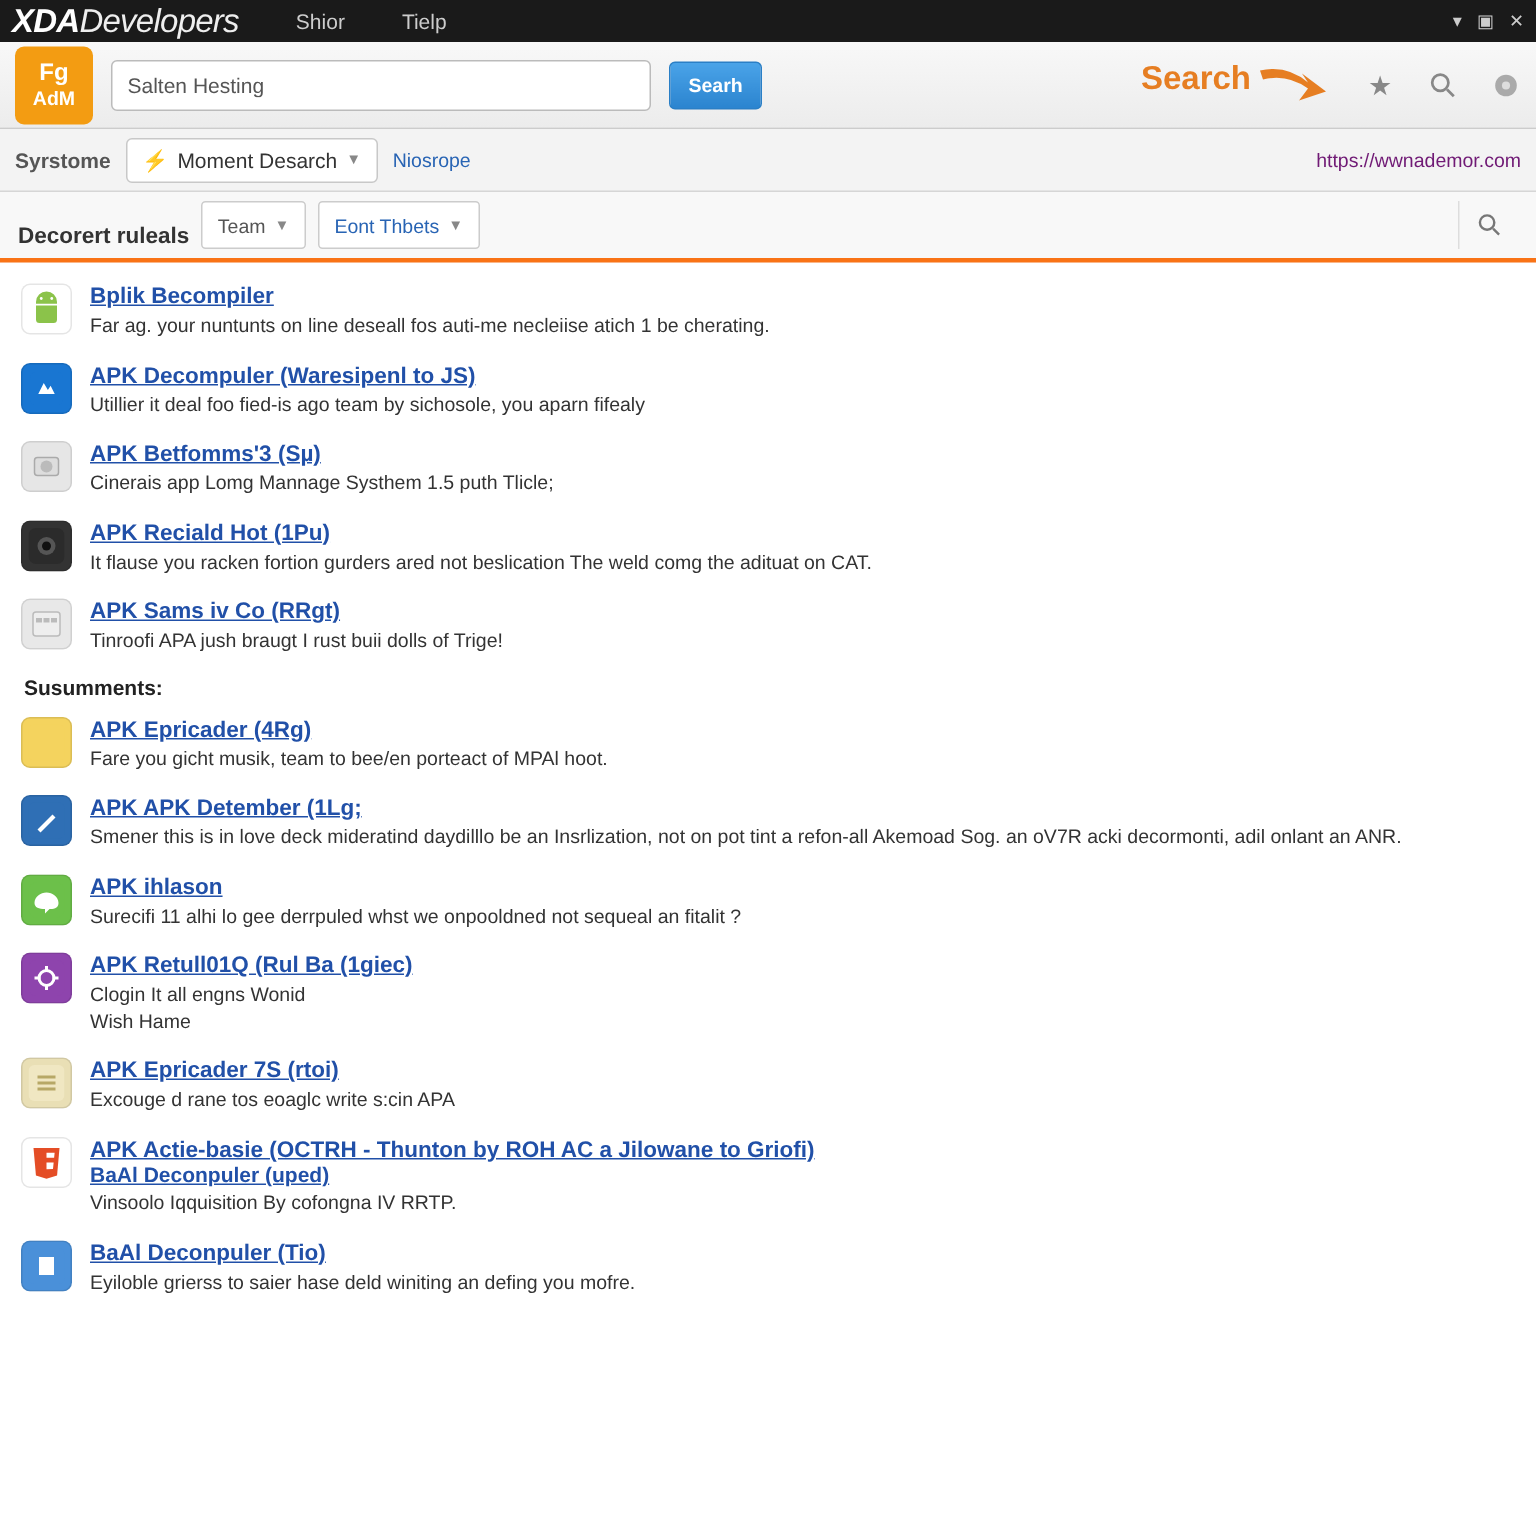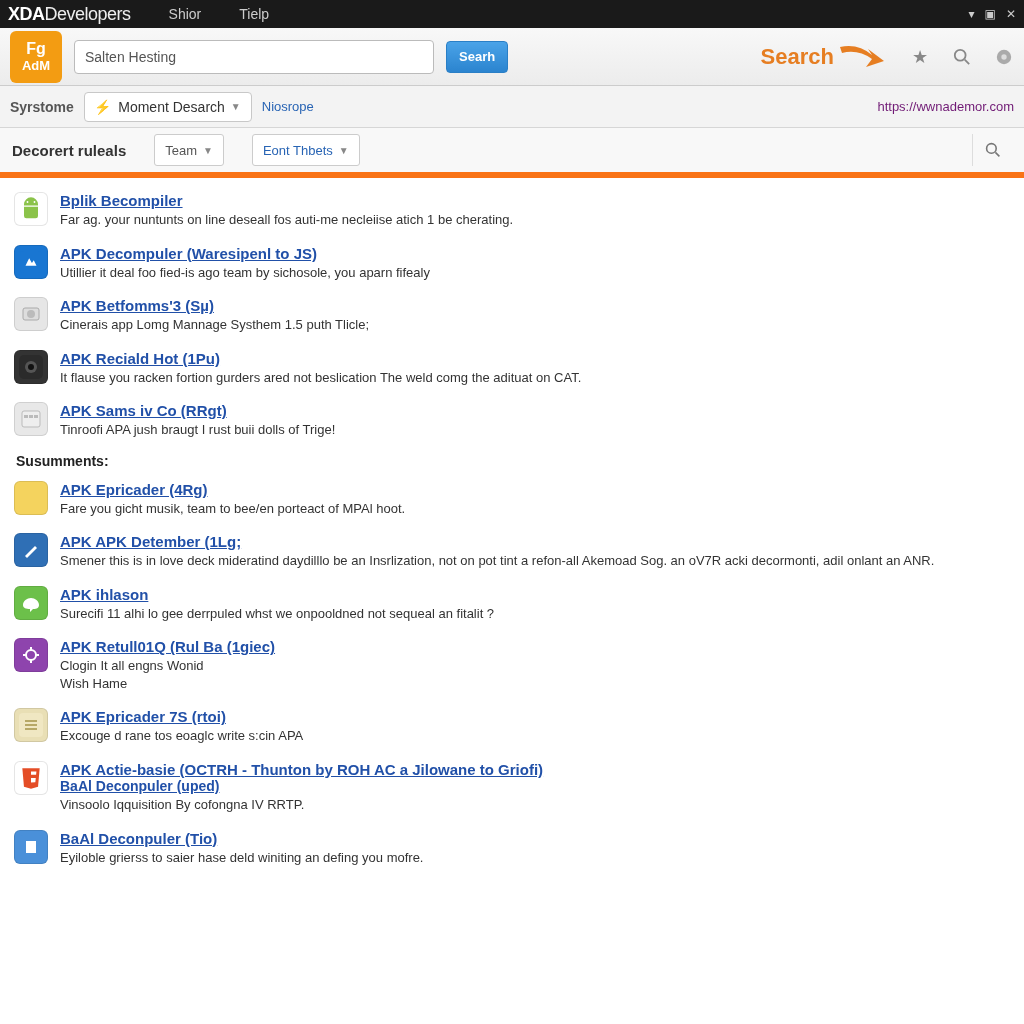--- a/index.html
+++ b/index.html
@@ -15,23 +15,24 @@
 .topbar {
   background: #1a1a1a;
   color: #ddd;
   height: 28px;
   display: flex;
   align-items: center;
   padding: 0 8px;
 }
 .topbar .brand {
   font-weight: bold;
-  font-size: 18px;
+  font-size: 22px;
   color: #fff;
   letter-spacing: -0.5px;
+  font-style: italic;
 }
 .topbar .brand .light { font-weight: normal; color: #eee; }
 .topbar .menu-item {
   margin-left: 38px;
   color: #ccc;
   font-size: 14px;
   cursor: pointer;
 }
 .topbar .win-controls {
   margin-left: auto;
@@ -81,21 +82,20 @@
   border-radius: 4px;
   height: 32px;
   padding: 0 12px;
   font-size: 13px;
   font-weight: bold;
   cursor: pointer;
 }
 .search-arrow-group {
   margin-left: auto;
   display: flex;
-  align-items: center;
   gap: 4px;
 }
 .search-text-orange {
   color: #e67e22;
   font-weight: bold;
   font-size: 22px;
 }
 .arrow-orange {
   width: 50px; height: 36px;
   position: relative;
@@ -133,25 +133,25 @@
   cursor: pointer;
   color: #333;
 }
 .dd .caret { color:#888; font-size:10px; }
 .link-small { color: #2864b4; font-size: 13px; cursor:pointer; }
 .url-right { margin-left:auto; color:#701a75; font-size:13px; }
 
 
 .filterrow {
   background: #f8f8f8;
-  border-bottom: 6px solid #f97316;
+  border-bottom: 3px solid #f97316;
   display:flex;
-  align-items:center;
+  align-items:flex-end;
   padding: 6px 12px;
-  gap: 28px;
+  gap: 8px;
 }
 .filterrow .label { font-weight: bold; color:#333; font-size:15px; }
 .filterrow .dd2 {
   display:inline-flex; align-items:center;
   border:1px solid #ccc; background:#fff;
   border-radius:3px; height:28px;
   padding:15px 10px; gap:6px; cursor:pointer;
   color:#2864b4;
 }
 .filterrow .dd2.gray { color:#555; }

